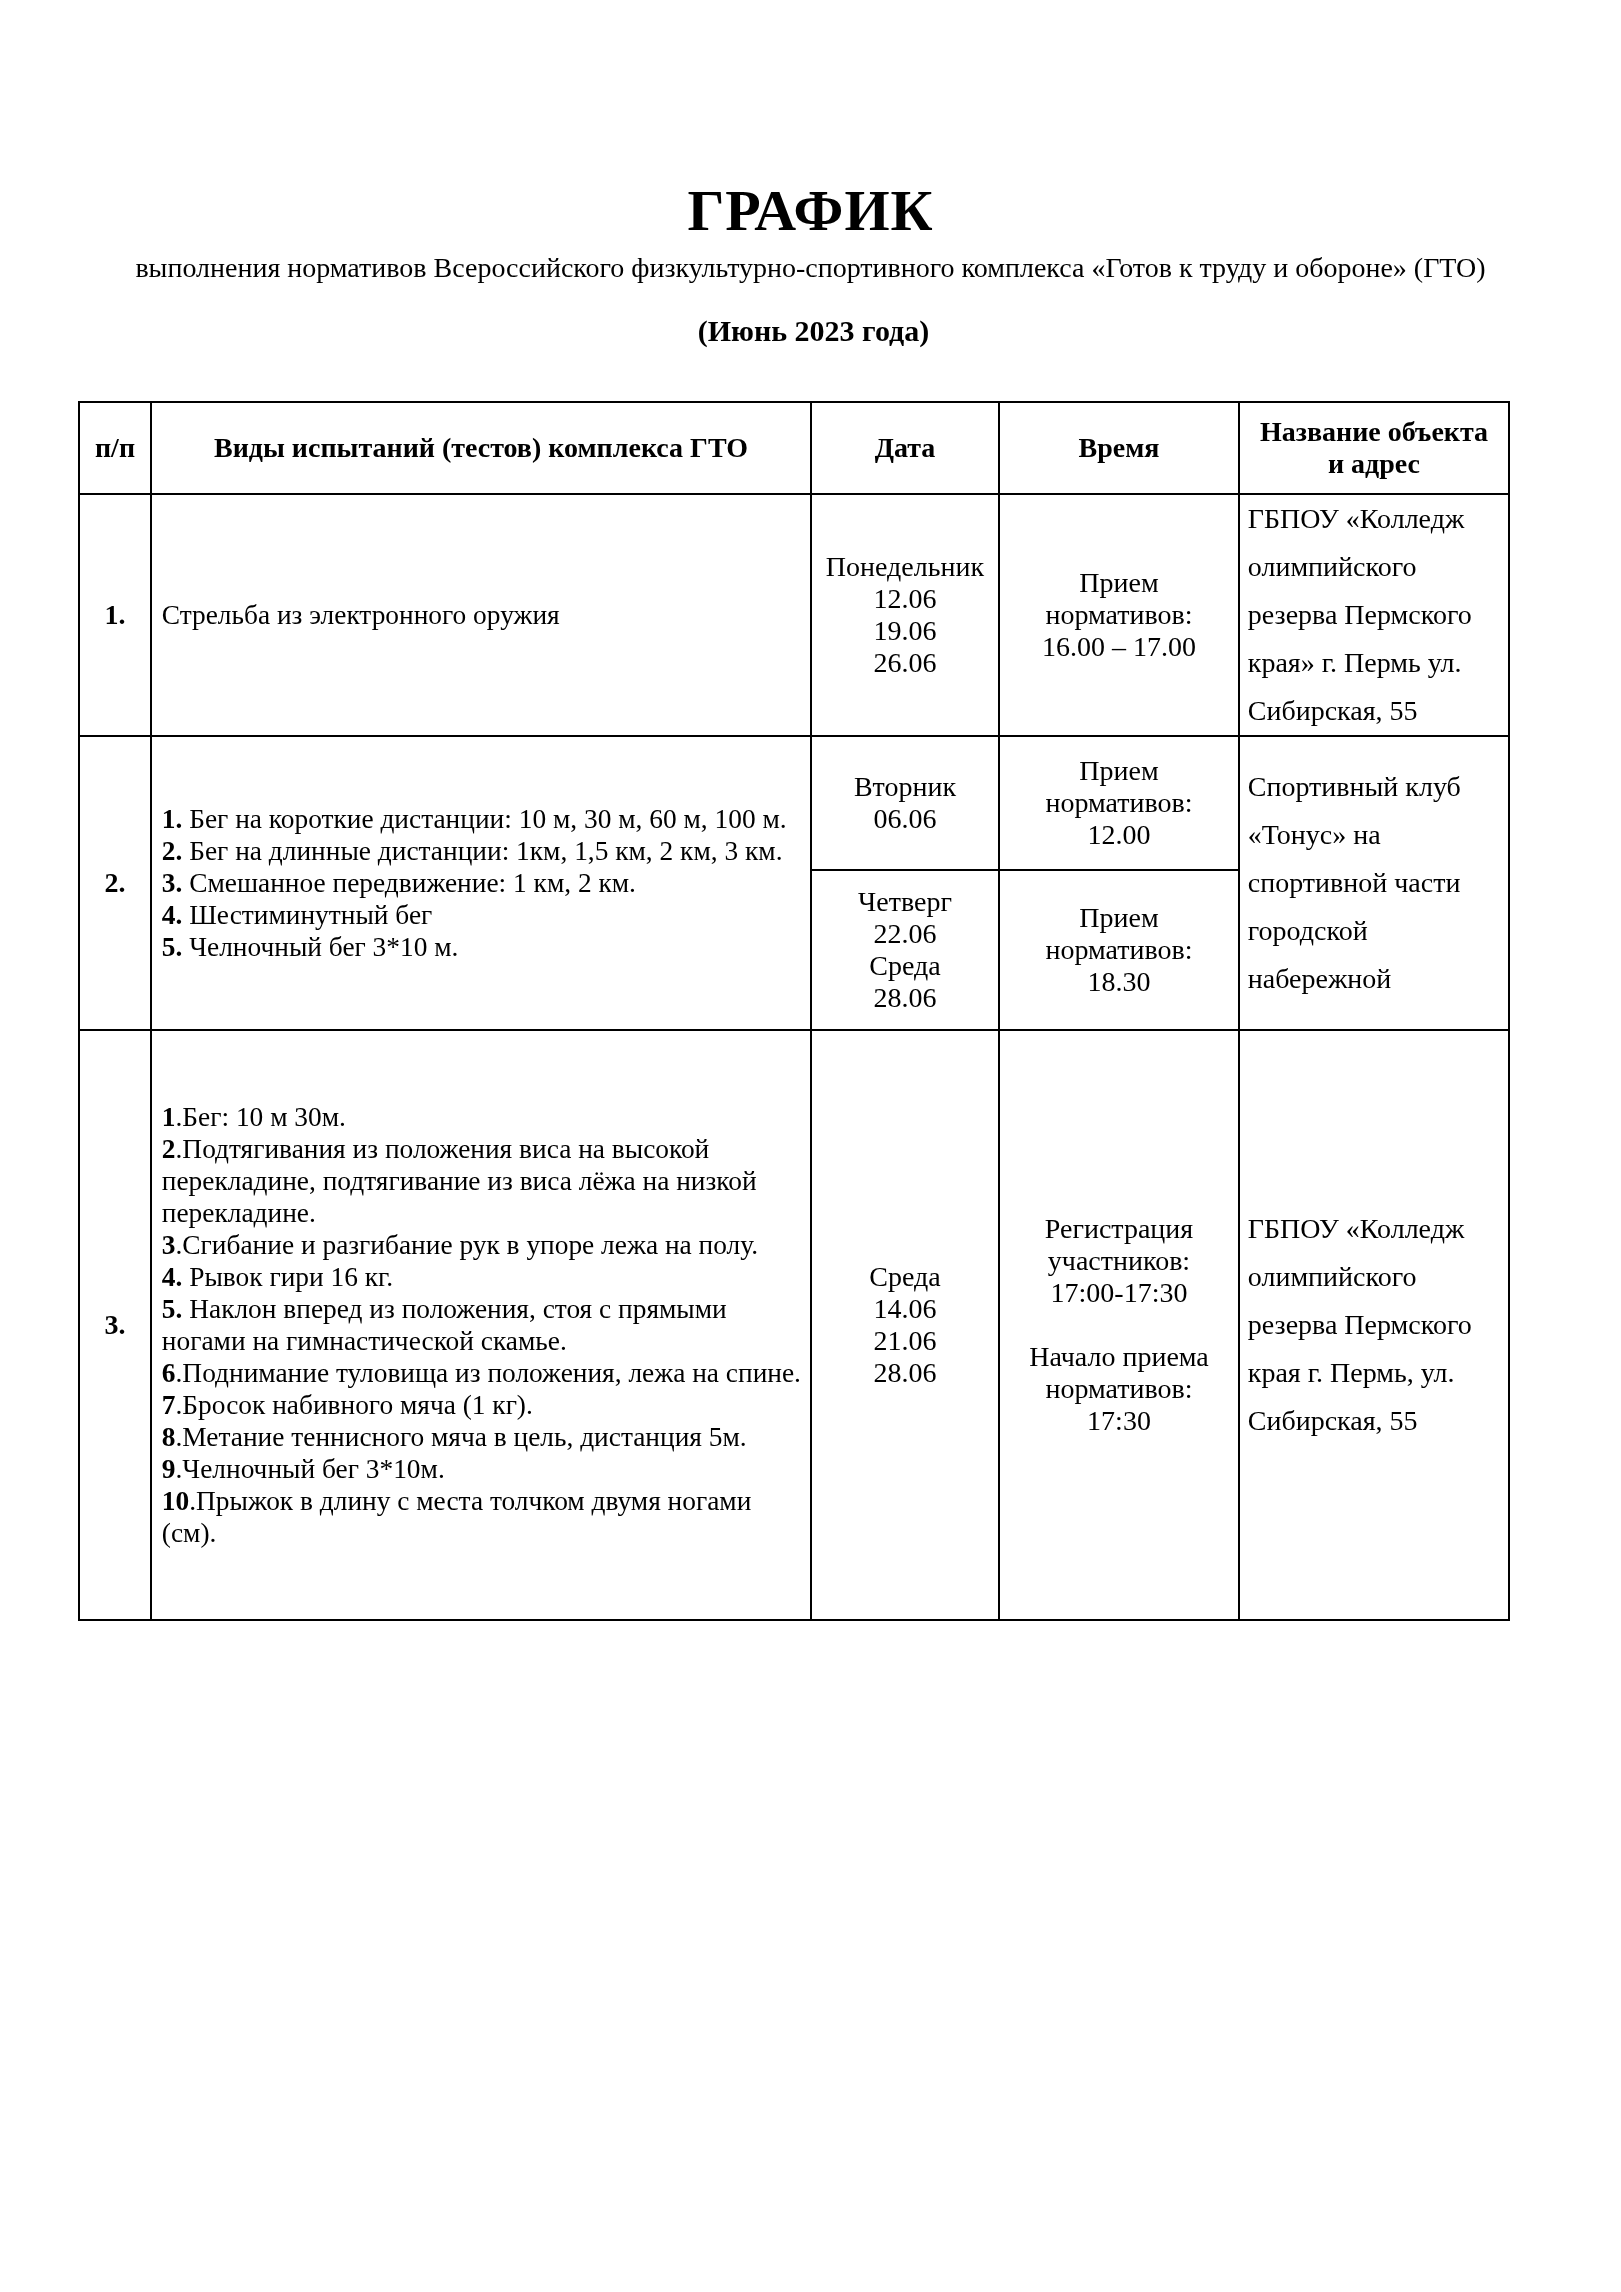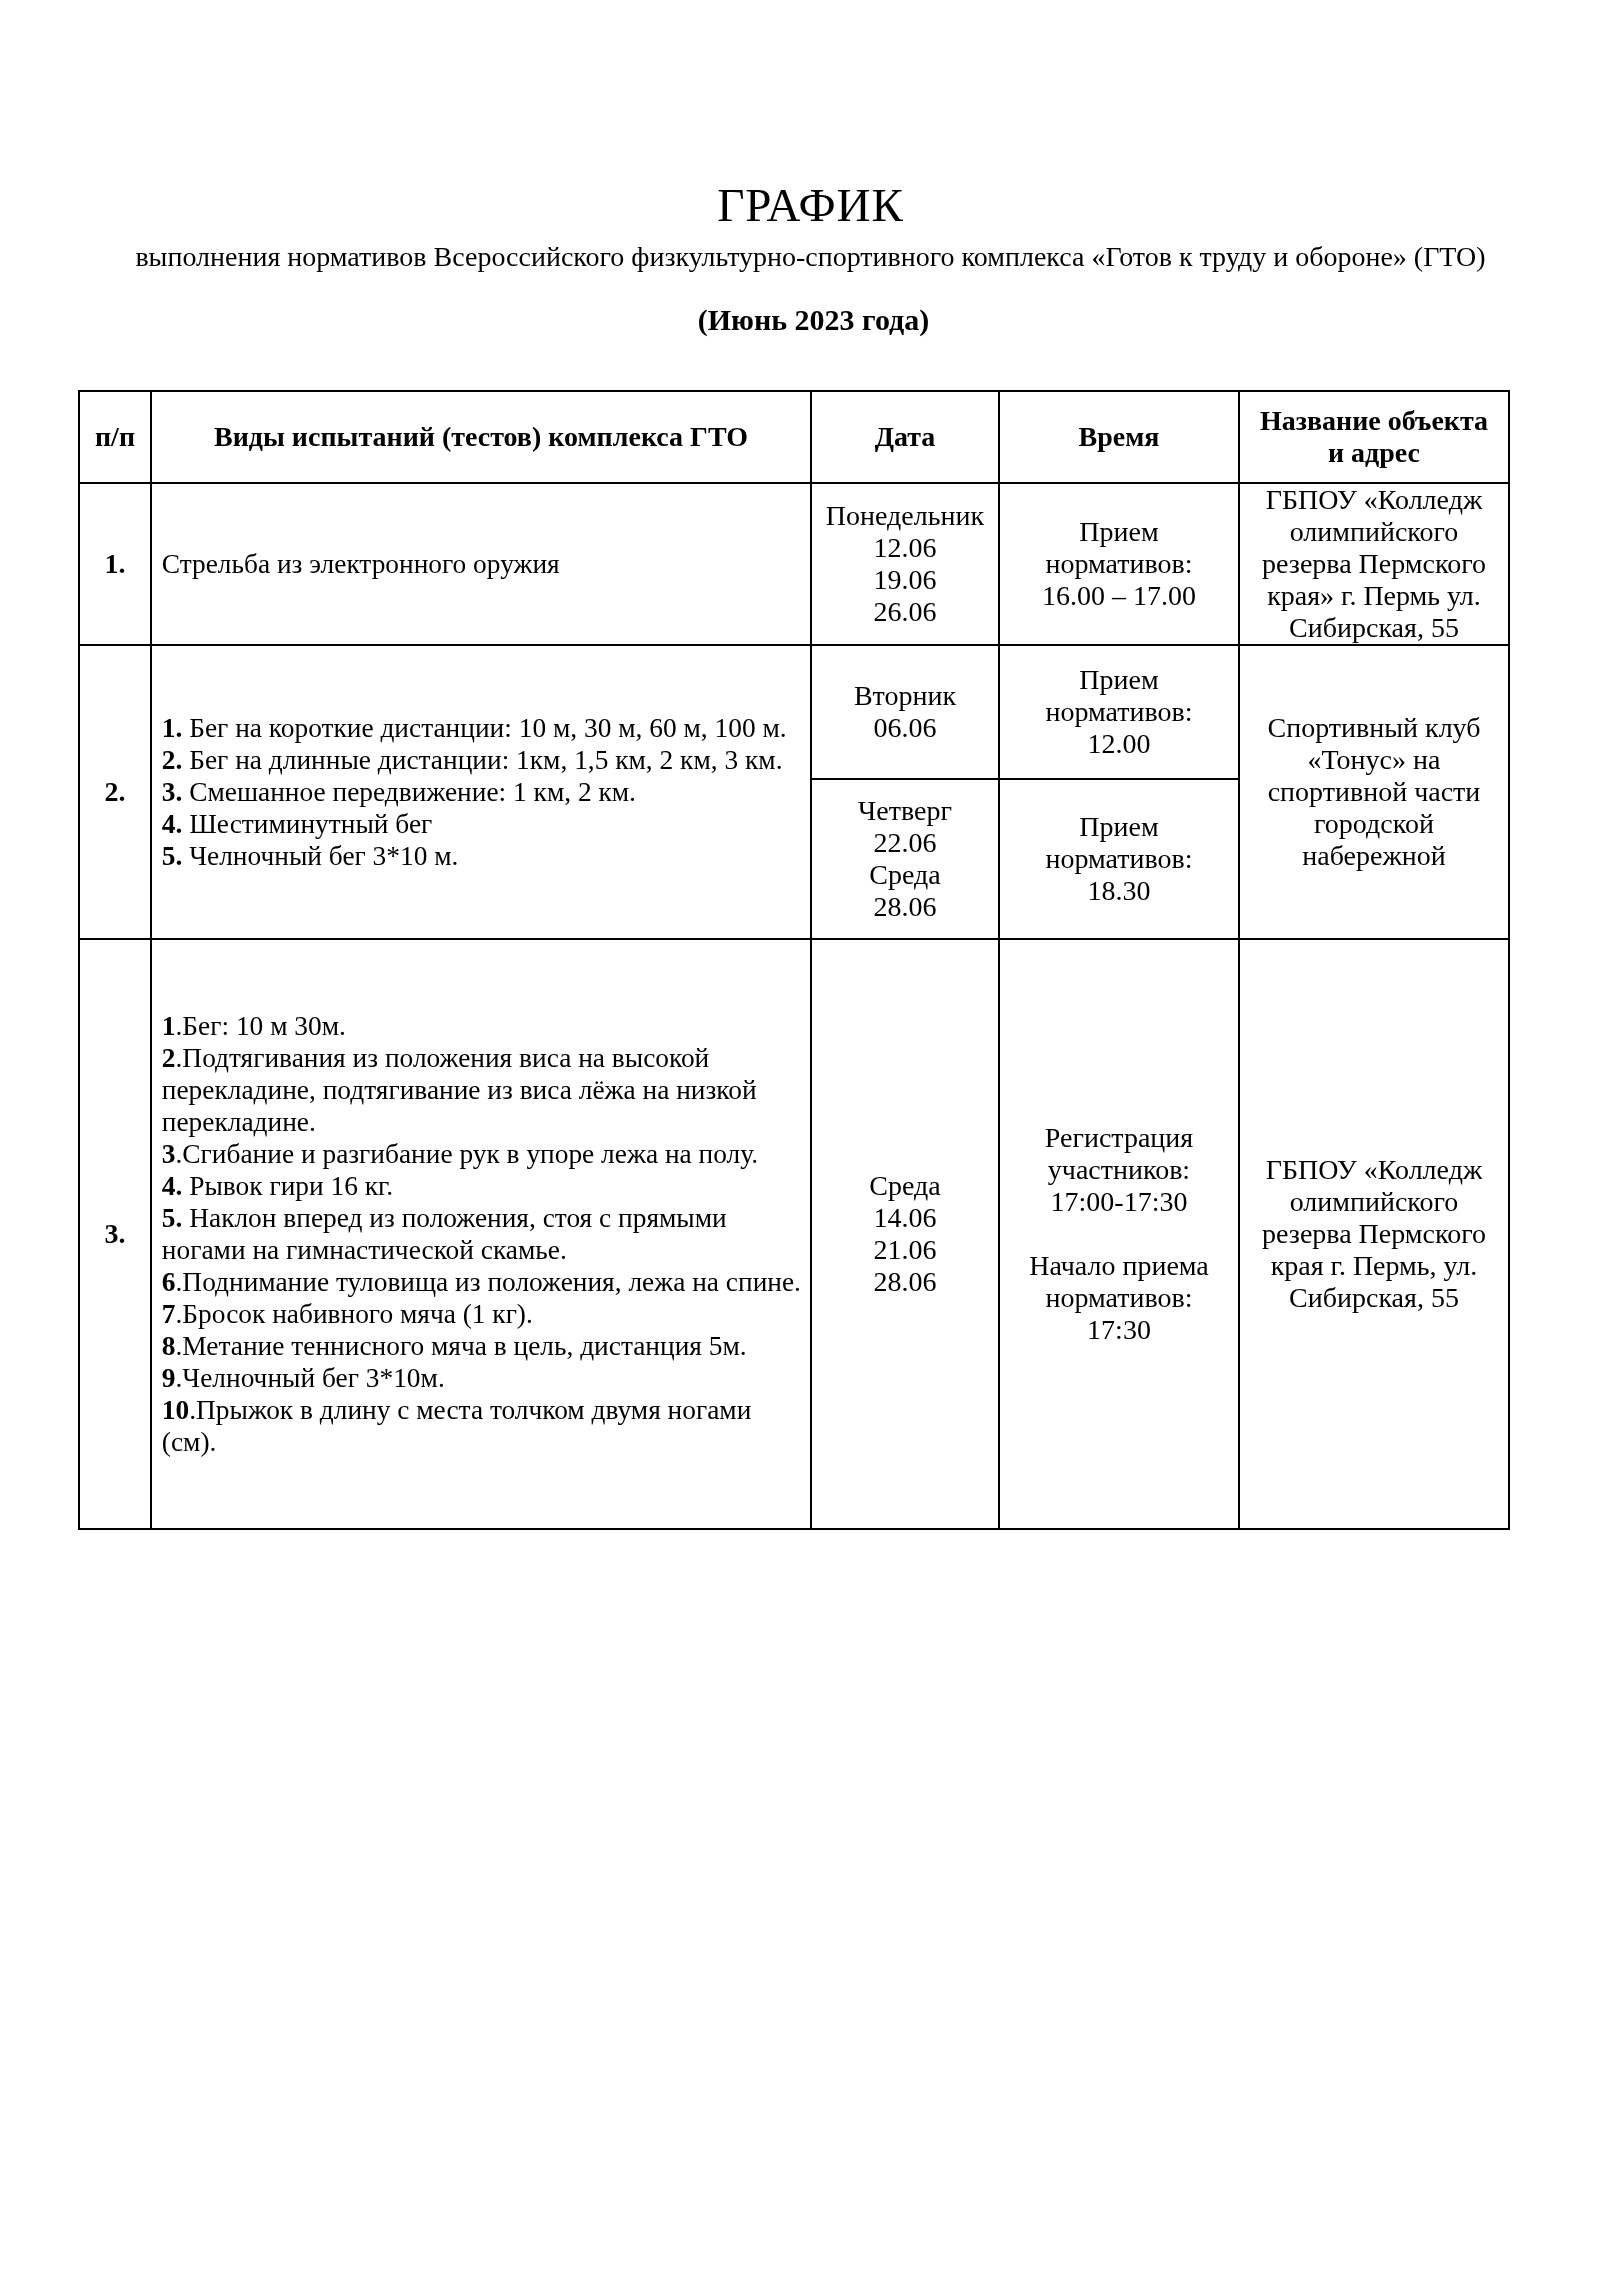--- a/index.html
+++ b/index.html
@@ -9,22 +9,22 @@
     height: 2293px;
     background: #ffffff;
     color: #000000;
     font-family: "Liberation Serif", "DejaVu Serif", serif;
     padding-top: 182px;
     overflow: hidden;
   }
   .doc-header { text-align: center; }
   .doc-title {
     margin: 0 0 9.8px 0;
-    font-size: 47px;
-    font-weight: normal;
+    font-size: 58px;
+    font-weight: bold;
     letter-spacing: 1px;
     line-height: 1.0;
   }
   .doc-subtitle {
     margin: 8px 39px;
     font-size: 28px;
     font-weight: normal;
     line-height: 35px;
   }
   .doc-period {
@@ -70,22 +70,22 @@
   .test-item b { font-weight: bold; }
   td.cell-mid {
     font-size: 28px;
     text-align: center;
     line-height: 32px;
     white-space: pre-line;
     padding: 2px 3.9px;
   }
   td.cell-venue {
     font-size: 28px;
-    text-align: center;
-    line-height: 32px;
+    text-align: left;
+    line-height: 48px;
     padding: 0 7.8px;
   }
   .r-head  { height: 92px; }
   .r-1     { height: 161px; }
   .r-2a    { height: 134px; }
   .r-2b    { height: 160px; }
   .r-3     { height: 590px; }
 </style>
 </head>
 <body>

